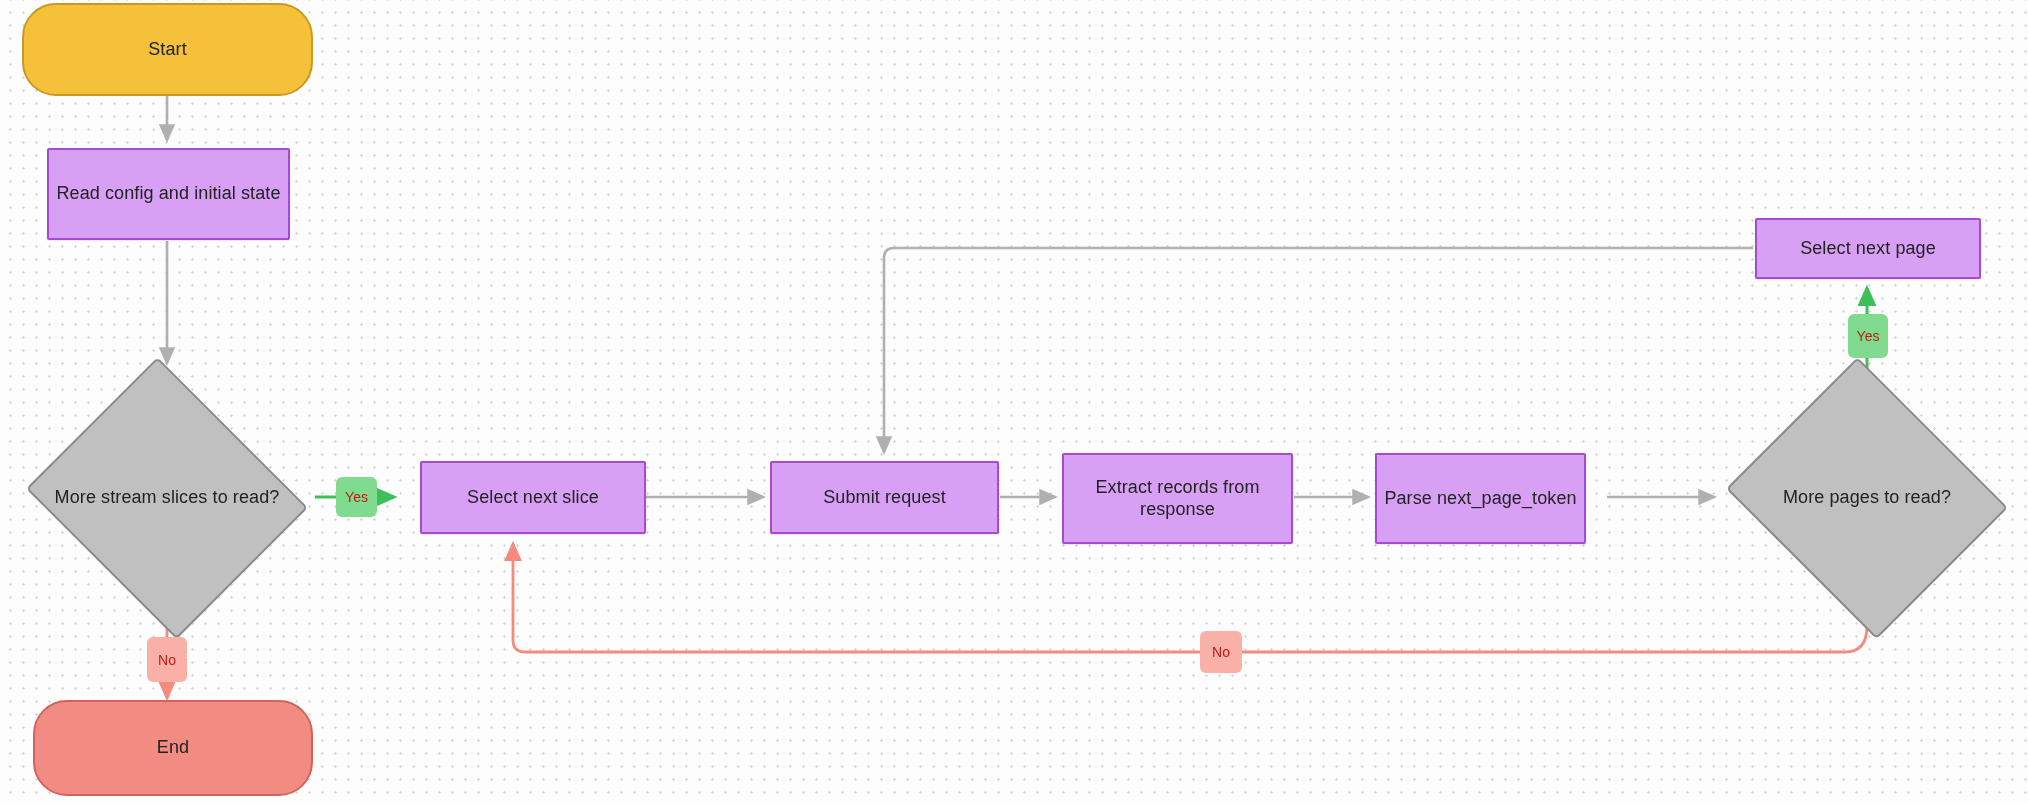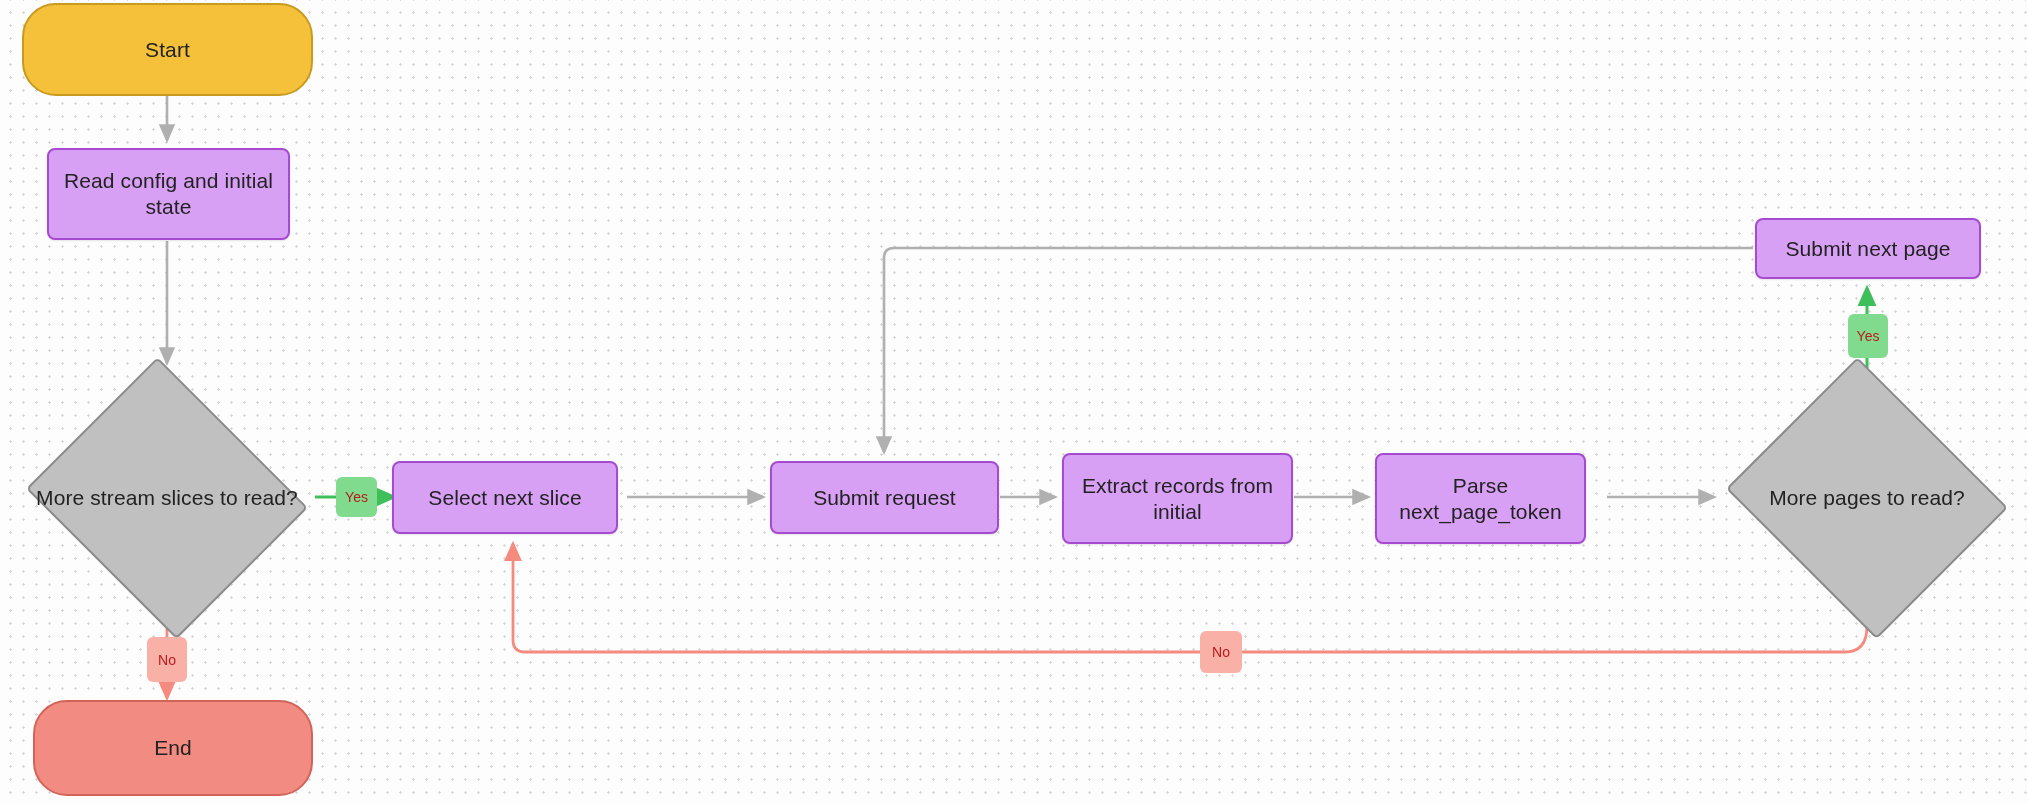--- a/index.html
+++ b/index.html
@@ -28,42 +28,42 @@
     pointer-events: none;
   }
   .node {
     position: absolute;
     box-sizing: border-box;
     display: flex;
     align-items: center;
     justify-content: center;
     text-align: center;
     color: #222222;
-    font-size: 21px;
+    font-size: 18px;
     line-height: 1.22;
     letter-spacing: .1px;
     z-index: 3;
   }
   .node-terminal {
     border-radius: 34px;
     border-width: 2px;
     border-style: solid;
   }
   .node-start {
     background: #f5c13a;
     border-color: #c99a20;
   }
   .node-end {
     background: #f28b82;
     border-color: #d2635b;
   }
   .node-process {
     background: #d8a0f5;
     border: 2px solid #a64ad0;
-    border-radius: 8px;
+    border-radius: 2px;
     box-shadow: 0 1px 2px rgba(0,0,0,.10);
   }
   .node-decision {
     background: transparent;
     border: none;
   }
   .node-decision .diamond-text {
     position: relative;
     z-index: 2;
     padding: 0 12px;
@@ -145,43 +145,43 @@
 
   <div class="node node-decision" style="left:20px; top:370px; width:294px; height:256px;">
     <span class="diamond-shape"></span>
     <span class="diamond-text">More stream slices to read?</span>
   </div>
 
   <div class="node node-terminal node-end" style="left:33px; top:700px; width:280px; height:96px;text-align:center;">
     <span>End</span>
   </div>
 
-  <div class="node node-process" style="left:392px; top:461px; width:226px; height:73px;">
+  <div class="node node-process" style="left:420px; top:461px; width:226px; height:73px;">
     <span>Select next slice</span>
   </div>
 
   <div class="node node-process" style="left:770px; top:461px; width:229px; height:73px;">
     <span>Submit request</span>
   </div>
 
   <div class="node node-process" style="left:1062px; top:453px; width:231px; height:91px;">
-    <span>Extract records from initial</span>
+    <span>Extract records from response</span>
   </div>
 
   <div class="node node-process" style="left:1375px; top:453px; width:211px; height:91px;">
     <span>Parse next_page_token</span>
   </div>
 
   <div class="node node-decision" style="left:1720px; top:370px; width:294px; height:256px;">
     <span class="diamond-shape"></span>
     <span class="diamond-text">More pages to read?</span>
   </div>
 
   <div class="node node-process" style="left:1755px; top:218px; width:226px; height:61px;">
-    <span>Submit next page</span>
+    <span>Select next page</span>
   </div>
 
   <div class="badge badge-yes" style="left:336px; top:477px; width:41px; height:40px;">
     <span>Yes</span>
   </div>
 
   <div class="badge badge-no" style="left:147px; top:637px; width:40px; height:45px;">
     <span>No</span>
   </div>
 

